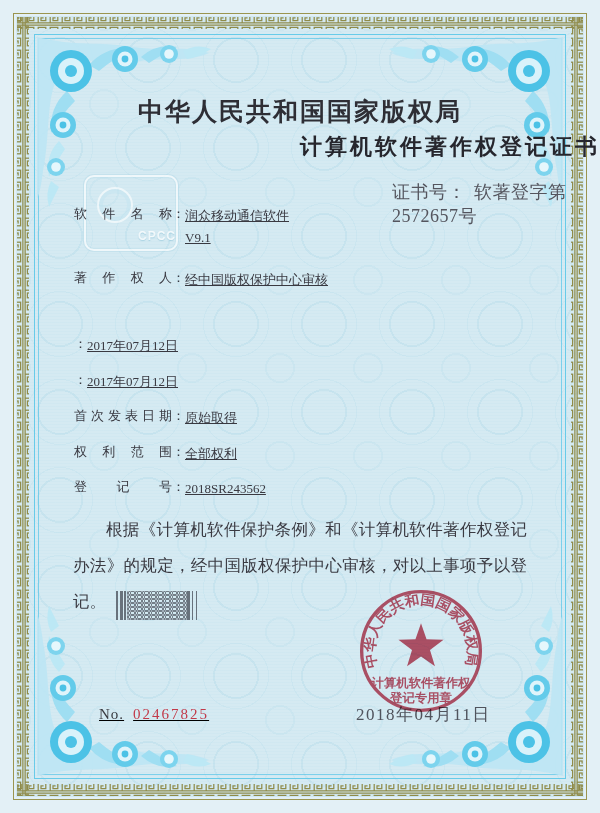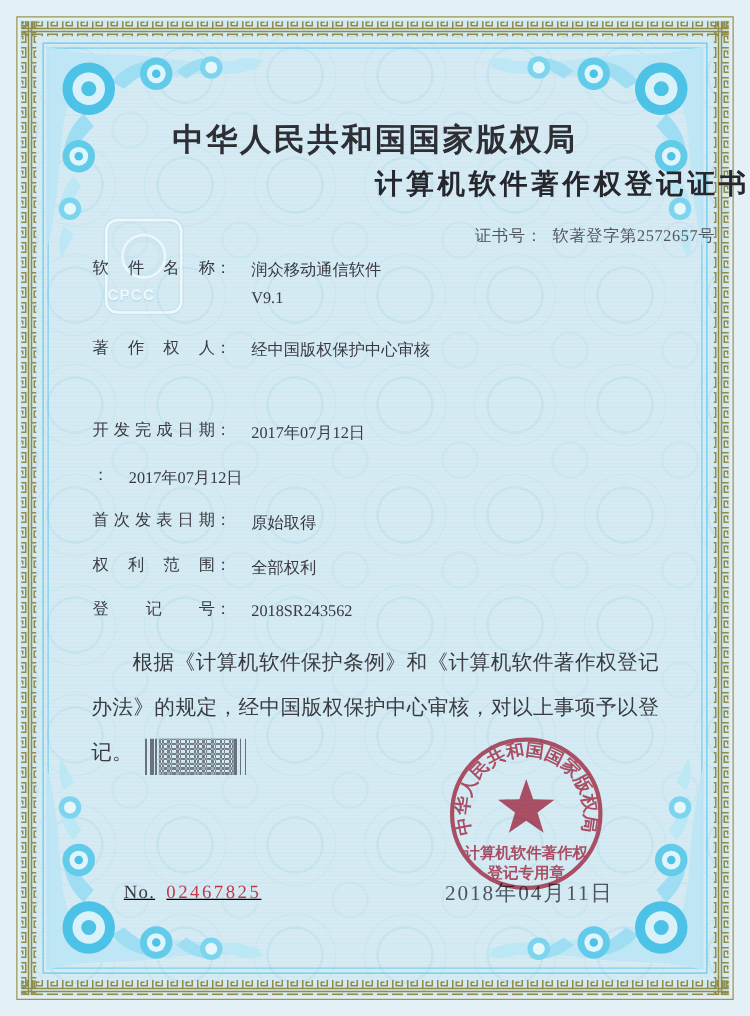--- a/index.html
+++ b/index.html
@@ -25,21 +25,21 @@
       repeating-linear-gradient(0deg, rgba(182,220,235,.14) 0 1px, rgba(255,255,255,0) 1px 3px);
     background-size:88px 88px, 88px 88px, auto;
     background-position:0 0, 44px 44px, 0 0;
   }
   .border-layer{position:absolute;left:0;top:0;width:600px;height:813px;}
   
   .watermark{
     position:absolute;left:84px;top:175px;width:58px;height:72px;
     border:2px solid rgba(255,255,255,.65);border-radius:10px;
     box-shadow:0 0 0 1px rgba(150,205,225,.25), inset 0 0 0 1px rgba(150,205,225,.2);
-    display:flex;flex-direction:column;align-items:flex-start;justify-content:flex-end;
+    display:flex;flex-direction:column;align-items:flex-end;justify-content:flex-end;padding-left:32px;
   }
   .watermark .wm-circle{
     position:absolute;top:10px;left:11px;width:32px;height:32px;border-radius:50%;
     border:2px solid rgba(255,255,255,.6);
     box-shadow:inset 0 0 0 4px rgba(190,225,240,.35);
   }
   .watermark .wm-text{
     font-family:"Liberation Sans","DejaVu Sans",sans-serif;
     font-size:12px;letter-spacing:1px;color:rgba(255,255,255,.8);
     text-shadow:0 1px 1px rgba(130,190,214,.5);margin-bottom:6px;font-weight:bold;
@@ -47,28 +47,28 @@
   
   .authority{
     position:absolute;left:0;top:95px;width:100%;text-align:center;
     font-size:25px;font-weight:bold;letter-spacing:2px;color:#2e2e35;
   }
   .cert-title{
     position:absolute;left:0;top:132px;width:100%;text-align:right;
     font-size:22px;font-weight:bold;letter-spacing:3px;color:#26262d;
   }
   .certno-line{
-    position:absolute;left:380px;top:180px;font-size:13px;color:#54555e;letter-spacing:.5px;
+    position:absolute;left:392px;top:180px;font-size:18px;color:#54555e;letter-spacing:.5px;
   }
   .certno-line .certno-value{margin-left:8px;}
   
   .row{position:absolute;left:74px;display:flex;align-items:flex-start;font-size:13px;color:#393941;}
   .row .lbl{display:inline-block;width:98px;text-align:justify;text-align-last:justify;}
   .row .colon{display:inline-block;}
-  .row .val{margin-left:16px;line-height:22px;}
+  .row .val{margin-left:0;line-height:22px;text-decoration:underline;}
   .r0{top:205px;} .r1{top:269px;} .r2{top:335px;} .r3{top:371px;}
   .r4{top:407px;} .r5{top:443px;} .r6{top:478px;}
   
   .statement{
     position:absolute;left:73px;top:512px;width:454px;
     font-size:16.5px;line-height:36px;color:#3a3a42;
     text-align:justify;text-indent:2em;
   }
   
   .barcode{
@@ -164,21 +164,20 @@
       <div>润众移动通信软件</div>
       <div>V9.1</div>
     </span>
   </div>
   <div class="row r1">
     <span class="lbl">著作权人</span>
       <span class="colon">：</span>
     <span class="val">经中国版权保护中心审核</span>
   </div>
   <div class="row r2">
-    <span class="lbl">开发完成日期</span>
       <span class="colon">：</span>
     <span class="val">2017年07月12日</span>
   </div>
   <div class="row r3">
       <span class="colon">：</span>
     <span class="val">2017年07月12日</span>
   </div>
   <div class="row r4">
     <span class="lbl">首次发表日期</span>
       <span class="colon">：</span>

